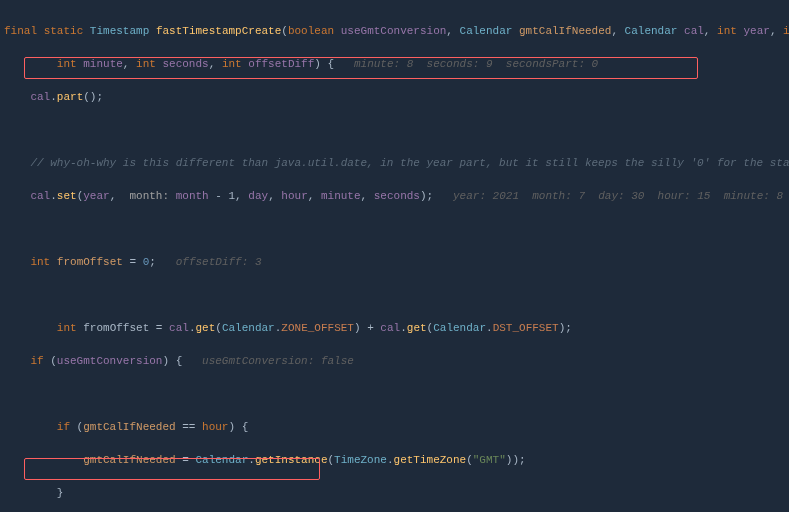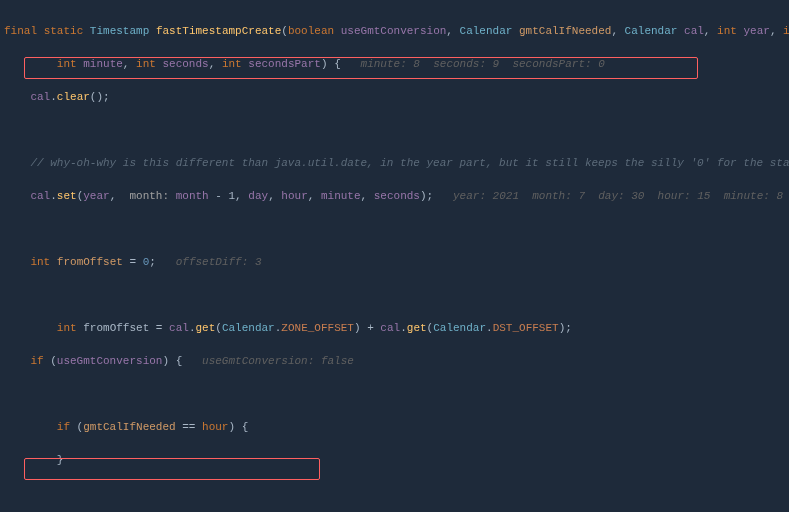--- a/index.html
+++ b/index.html
@@ -19,32 +19,33 @@
   .red1{left:24px;top:57px;width:672px;height:20px;border-radius:2px}
   .red2{left:24px;top:458px;width:294px;height:20px;border-radius:2px}
   .tip{color:#a0a0a0;font-weight:normal;font-style:normal}
   .line{display:block}
 </style>
 </head>
 <body>
 
 <div class="editor">
 <span class="line"><span class="kw">final</span> <span class="kw">static</span> <span class="type">Timestamp</span> <span class="mtd">fastTimestampCreate</span><span class="paren">(</span><span class="kw">boolean</span> <span class="param">useGmtConversion</span>, <span class="type">Calendar</span> <span class="fld">gmtCalIfNeeded</span>, <span class="type">Calendar</span> <span class="param">cal</span>, <span class="kw">int</span> <span class="param">year</span>, <span class="kw">int</span> ,  ,  ,</span>
-<span class="line">        <span class="kw">int</span> <span class="param">minute</span>, <span class="kw">int</span> <span class="param">seconds</span>, <span class="kw">int</span> <span class="param">secondsPart</span><span class="paren">) {</span>   <span class="hint">minute: 8  seconds: 9  secondsPart: 0</span></span>
-<span class="line">    <span class="param">cal</span>.<span class="mtd">clear</span><span>();</span></span>
+<span class="line">        <span class="kw">int</span> <span class="param">minute</span>, <span class="kw">int</span> <span class="param">seconds</span>, <span class="kw">int</span> <span class="param">offsetDiff</span><span class="paren">) {</span>   <span class="hint">minute: 8  seconds: 9  secondsPart: 0</span></span>
+<span class="line">    <span class="param">cal</span>.<span class="mtd">part</span><span>();</span></span>
 <span class="line"> </span>
 <span class="line">    <span class="cmt">// why-oh-why is this different than java.util.date, in the year part, but it still keeps the silly '0' for the start month????</span></span>
 <span class="line">    <span class="param">cal</span>.<span class="mtd">set</span><span class="paren">(</span><span class="param">year</span><span>, </span> <span class="tip">month:</span> <span class="param">month</span><span> - 1</span><span>, </span><span class="param">day</span><span>, </span><span class="param">hour</span><span>, </span><span class="param">minute</span><span>, </span><span class="param">seconds</span><span class="paren">);</span>   <span class="hint">year: 2021  month: 7  day: 30  hour: 15  minute: 8  seconds: 2</span></span>
 <span class="line"> </span>
 <span class="line">    <span class="kw">int</span> <span class="fld">fromOffset</span><span> = </span><span class="num">0</span><span>;</span>   <span class="hint">offsetDiff: 3</span></span>
 <span class="line"> </span>
 <span class="line">        <span class="kw">int</span> <span>fromOffset</span><span> = </span><span class="param">cal</span>.<span class="mtd">get</span>(<span class="type">Calendar</span>.<span class="cfld">ZONE_OFFSET</span><span>) + </span><span class="param">cal</span>.<span class="mtd">get</span>(<span class="type">Calendar</span>.<span class="cfld">DST_OFFSET</span><span>);</span></span>
 <span class="line">    <span class="kw">if</span><span> (</span><span class="param">useGmtConversion</span><span>) {</span>   <span class="hint">useGmtConversion: false</span></span>
 <span class="line"> </span>
 <span class="line">        <span class="kw">if</span><span> (</span><span class="fld">gmtCalIfNeeded</span><span> == </span><span class="kw">hour</span><span>) {</span></span>
+<span class="line">            <span class="fld">gmtCalIfNeeded</span><span> = </span><span class="type">Calendar</span>.<span class="mtd">getInstance</span>(<span class="type">TimeZone</span>.<span class="mtd">getTimeZone</span>(<span class="str">"GMT"</span><span>));</span></span>
 <span class="line">        <span>}</span></span>
 
 
 
 
 
 
 
 
 

